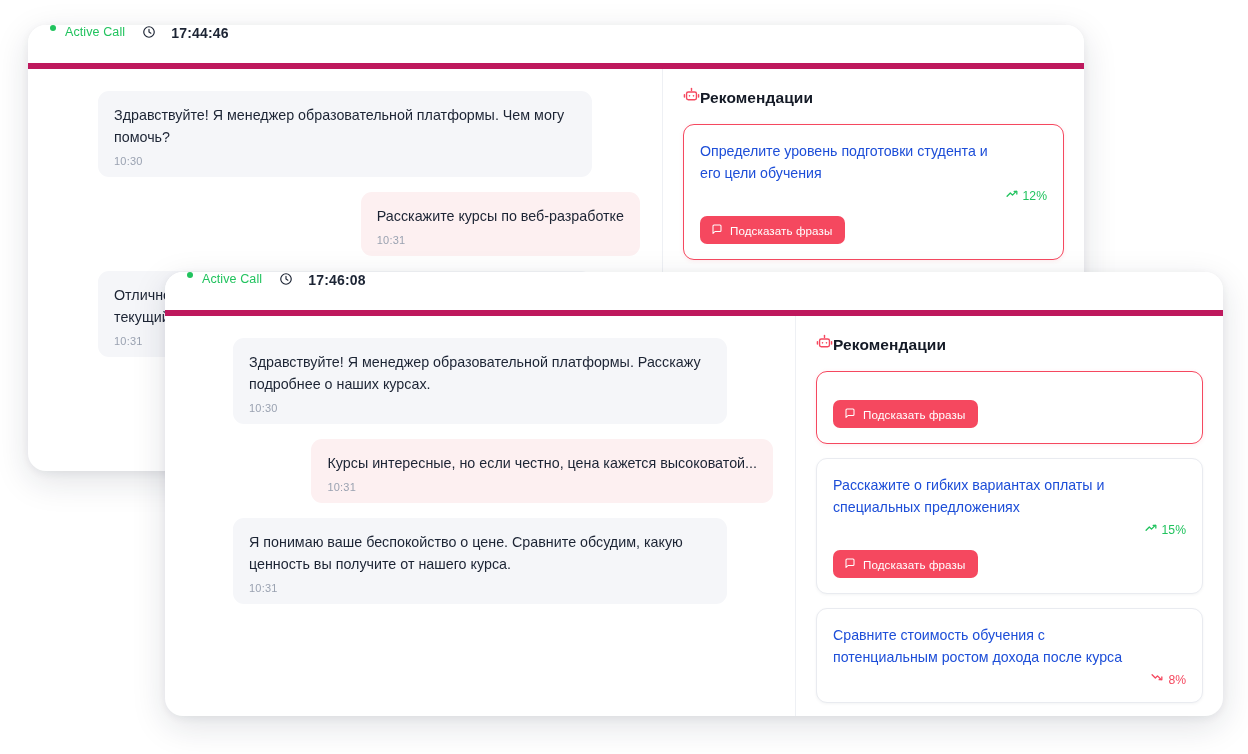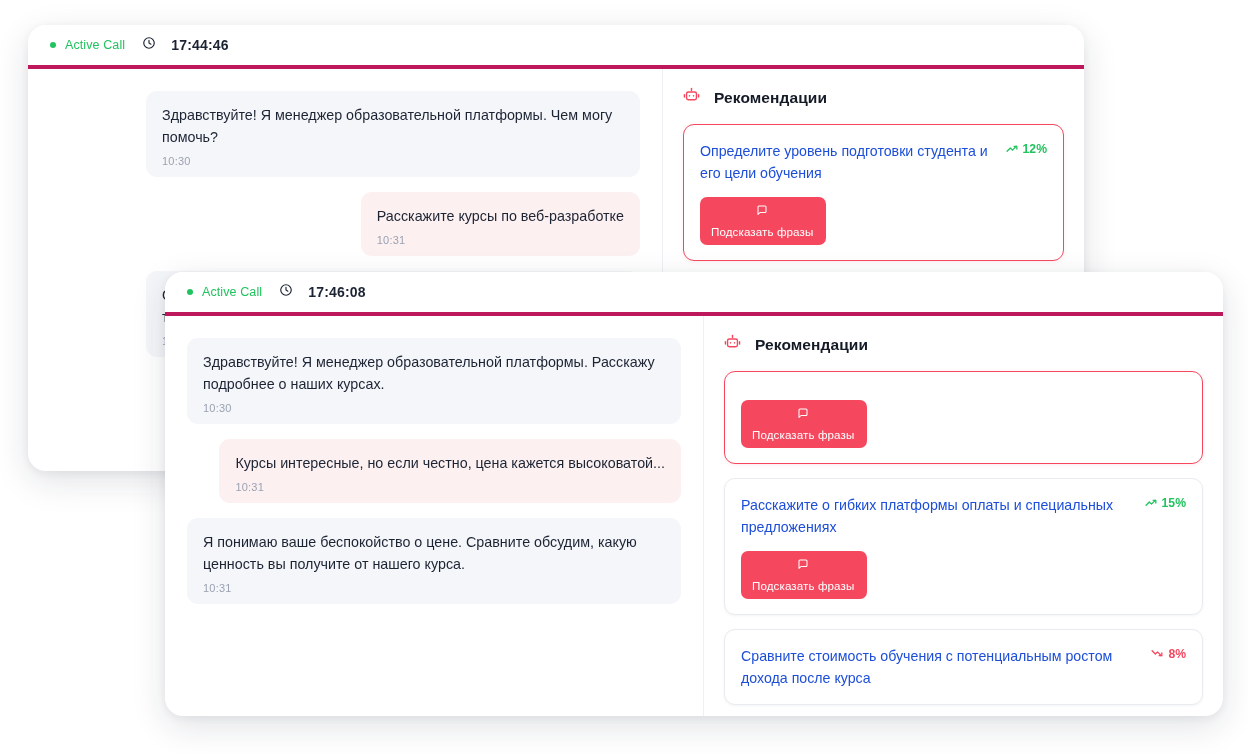--- a/index.html
+++ b/index.html
@@ -45,24 +45,23 @@
     width: 1058px;
     height: 444px;
     z-index: 2;
   }
 
   
   .card-header {
     height: 44px;
     flex: 0 0 44px;
     display: flex;
-    align-items: center;
     gap: 9px;
     padding: 0 22px;
-    border-bottom: 4px solid #be185d;
+    border-bottom: 6px solid #be185d;
     background: #ffffff;
   }
 
   .status-dot {
     width: 6px;
     height: 6px;
     border-radius: 50%;
     background: #21c35e;
     flex: 0 0 6px;
   }
@@ -98,33 +97,33 @@
   }
 
   .chat-pane {
     flex: 0 0 auto;
     padding: 22px 22px 14px 22px;
     border-right: 1px solid #eef0f4;
     overflow: hidden;
   }
 
   .card-back .chat-pane { width: 635px; }
-  .card-front .chat-pane { width: 539px; }
+  .card-front .chat-pane { width: 631px; }
 
   .reco-pane {
     flex: 1 1 auto;
     padding: 18px 20px 14px 20px;
     overflow: hidden;
   }
 
   
   .msg-list { display: flex; flex-direction: column; gap: 15px; }
 
   .msg-row { display: flex; }
-  .msg-row.manager { justify-content: flex-end; }
+  .msg-row.manager { justify-content: center; }
   .msg-row.client  { justify-content: flex-end; }
 
   .bubble {
     border-radius: 11px;
     padding: 13px 16px 10px 16px;
     max-width: 494px;
   }
 
   .bubble.manager { background: #f5f6f9; }
   .bubble.client  { background: #fdf0f1; }
@@ -140,21 +139,21 @@
     margin-top: 7px;
     color: #9aa2b1;
     font-size: 11px;
     letter-spacing: .2px;
   }
 
   
   .reco-head {
     display: flex;
     align-items: center;
-    gap: 14px;
+    gap: 0;
     margin-bottom: 16px;
   }
 
   .reco-title {
     color: #141a26;
     font-size: 15.5px;
     font-weight: 700;
     letter-spacing: .1px;
   }
 
@@ -182,48 +181,48 @@
 
   .reco-text {
     color: #1d4ed8;
     font-size: 14.2px;
     line-height: 22px;
     flex: 1 1 auto;
   }
 
   .trend {
     display: flex;
-    align-items: flex-start;
+    align-items: flex-end;
     gap: 4px;
     flex: 0 0 auto;
     padding-top: 2px;
     font-size: 12.2px;
-    font-weight: 700;
+    font-weight: 400;
     white-space: nowrap;
+    margin-top: 45px;
   }
   .trend.up   { color: #21c35e; }
   .trend.down { color: #f5485f; }
 
   .hint-btn {
     margin-top: 13px;
     display: inline-flex;
     align-items: center;
     gap: 7px;
     background: #f5485f;
     color: #ffffff;
     border: none;
     border-radius: 7px;
     padding: 7px 13px 7px 11px;
     font-family: "Liberation Sans", sans-serif;
     font-size: 11.6px;
     font-weight: 400;
     letter-spacing: .1px;
     cursor: pointer;
     white-space: nowrap;
-    flex-direction: column;
   }
 </style>
 </head>
 <body>
 
 <div class="stage">
 
   <div class="call-card card-back">
 
     <div class="card-header">
@@ -400,21 +399,21 @@
                 <svg width="12" height="12" viewBox="0 0 24 24" fill="none" stroke="#ffffff" stroke-width="2.1" stroke-linecap="round" stroke-linejoin="round">
                   <path d="M20 15a2 2 0 0 1-2 2H8l-4 4V6a2 2 0 0 1 2-2h12a2 2 0 0 1 2 2z"></path>
                 </svg>
               </span>
               <span>Подсказать фразы</span>
             </button>
           </div>
 
           <div class="reco-card">
             <div class="reco-top">
-              <div class="reco-text">Расскажите о гибких платформы оплаты и специальных предложениях</div>
+              <div class="reco-text">Расскажите о гибких вариантах оплаты и специальных предложениях</div>
               <div class="trend up">
                 <span>
                   <svg width="13" height="13" viewBox="0 0 24 24" fill="none" stroke="#21c35e" stroke-width="2.4" stroke-linecap="round" stroke-linejoin="round">
                     <path d="M2 17l6-6 4 4 7-7"></path>
                     <path d="M15 8h5v5"></path>
                   </svg>
                 </span>
                 <span>15%</span>
               </div>
             </div>

